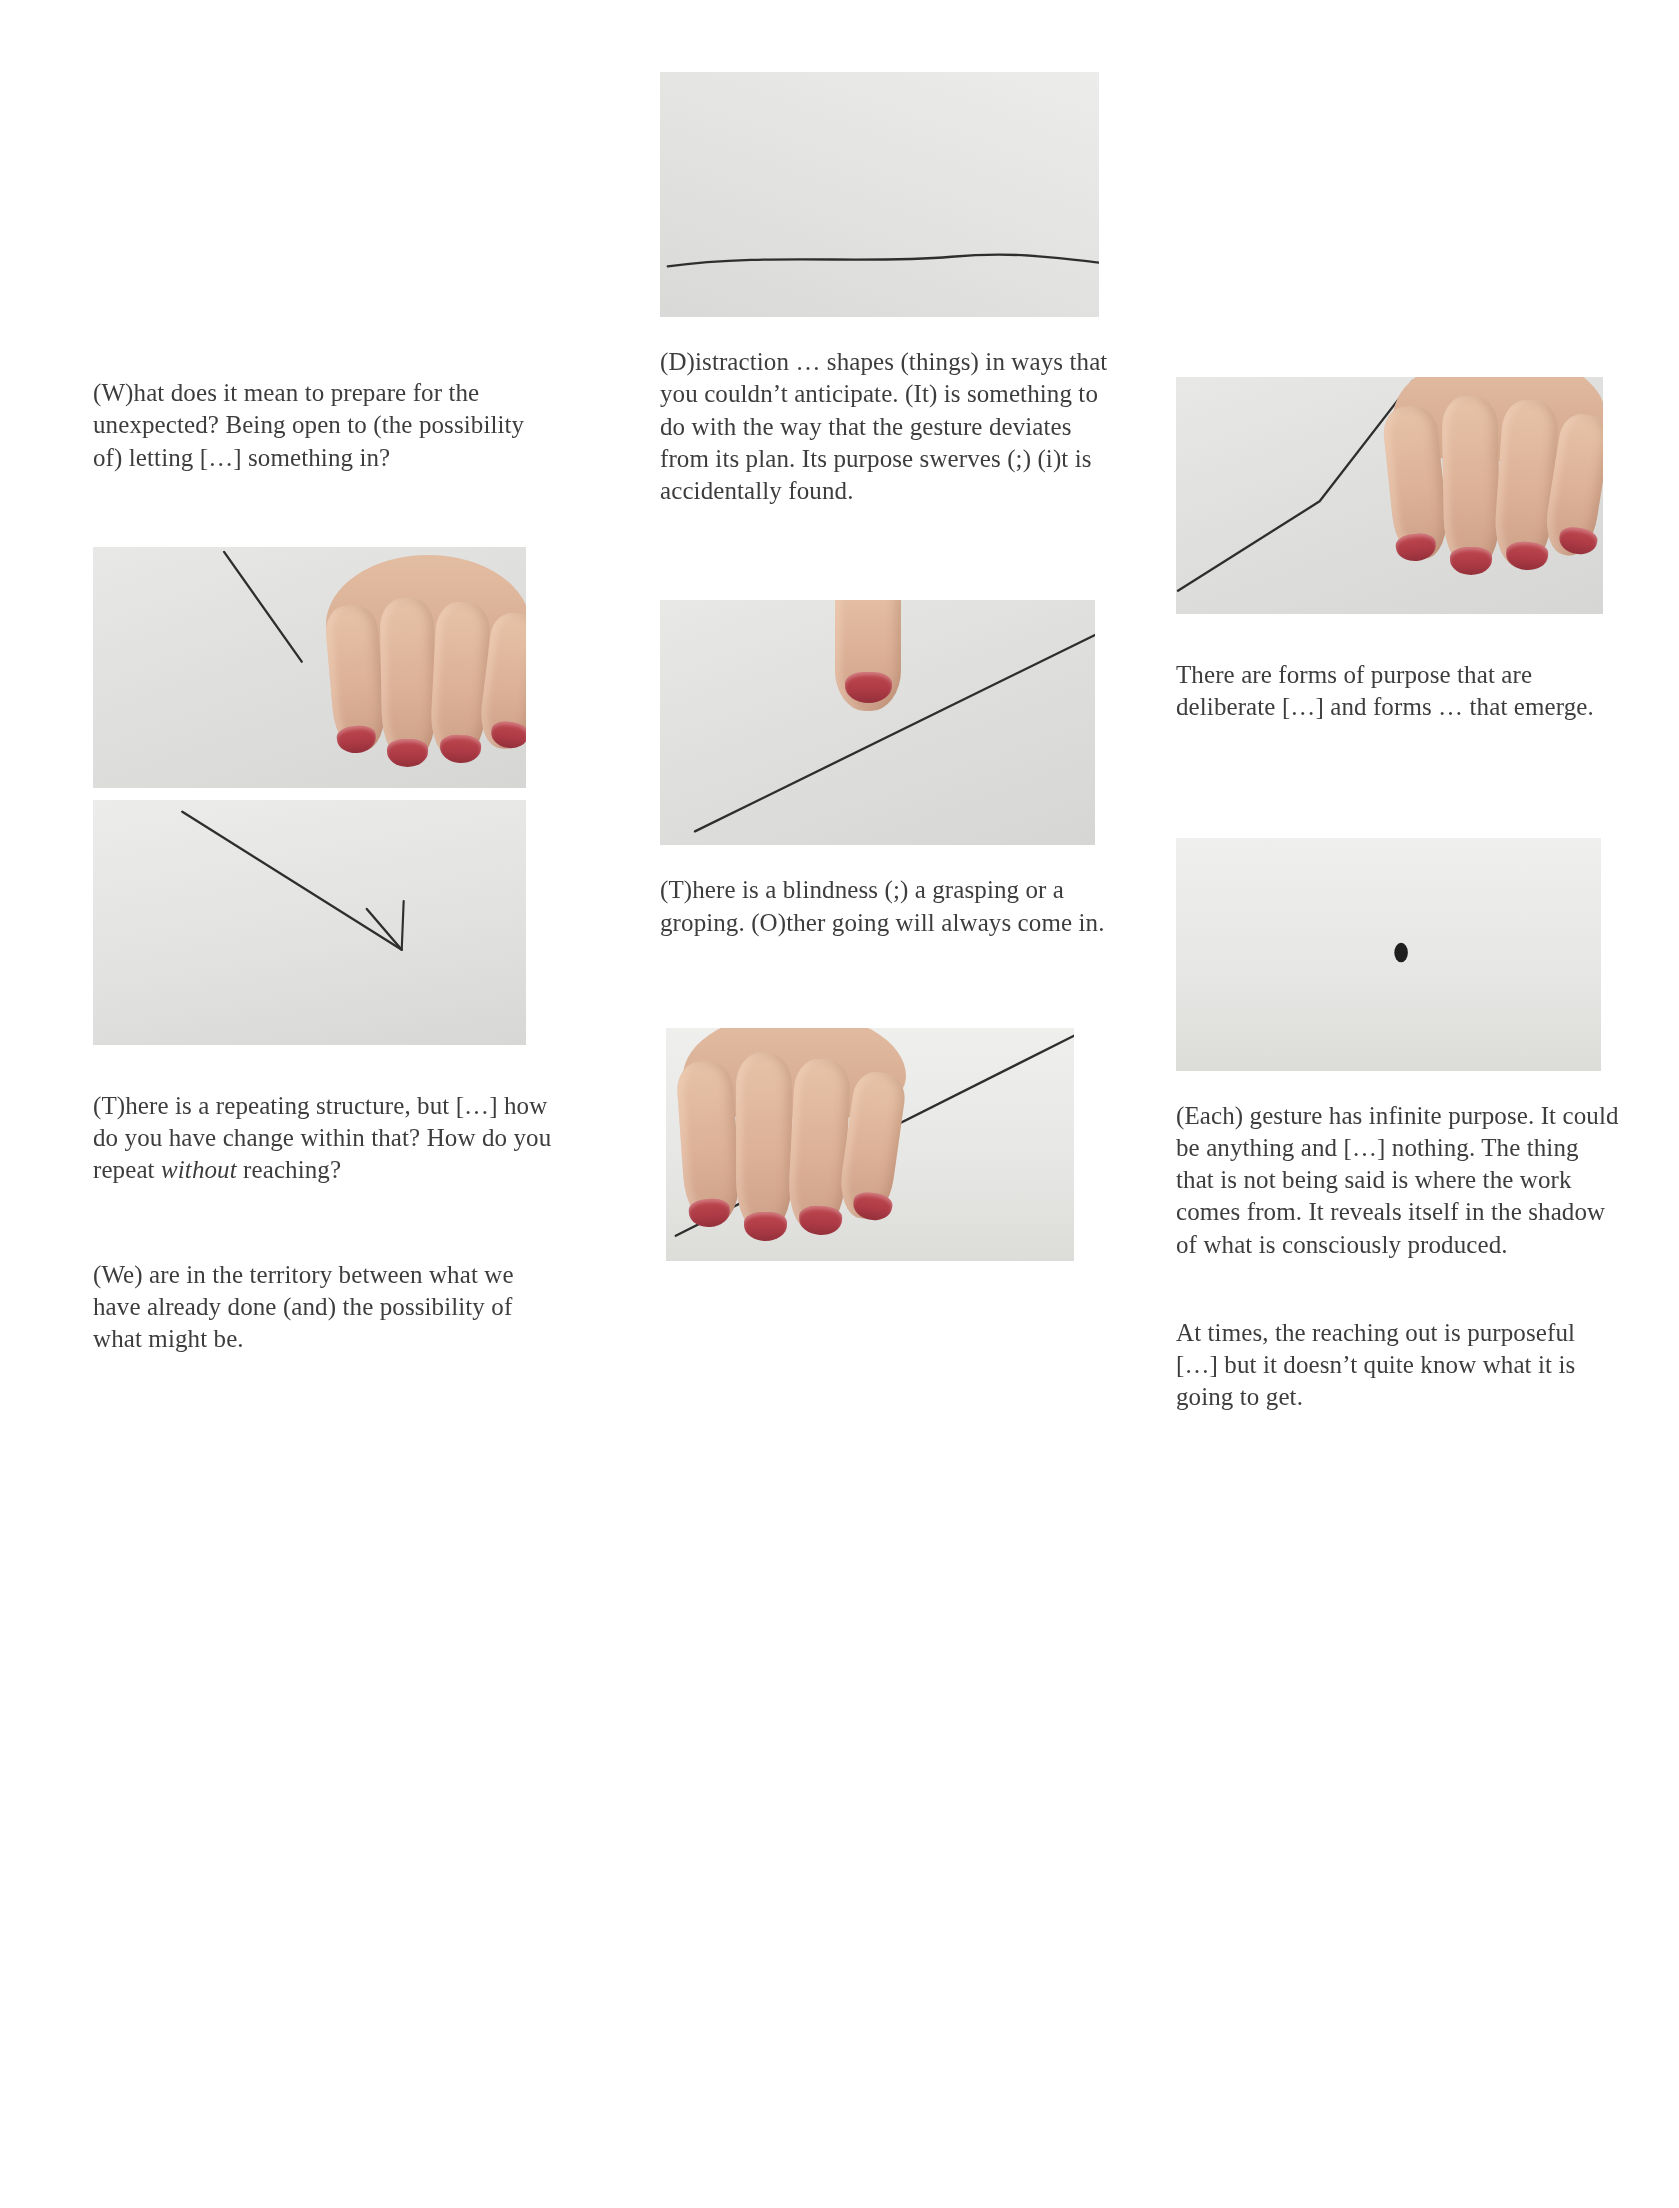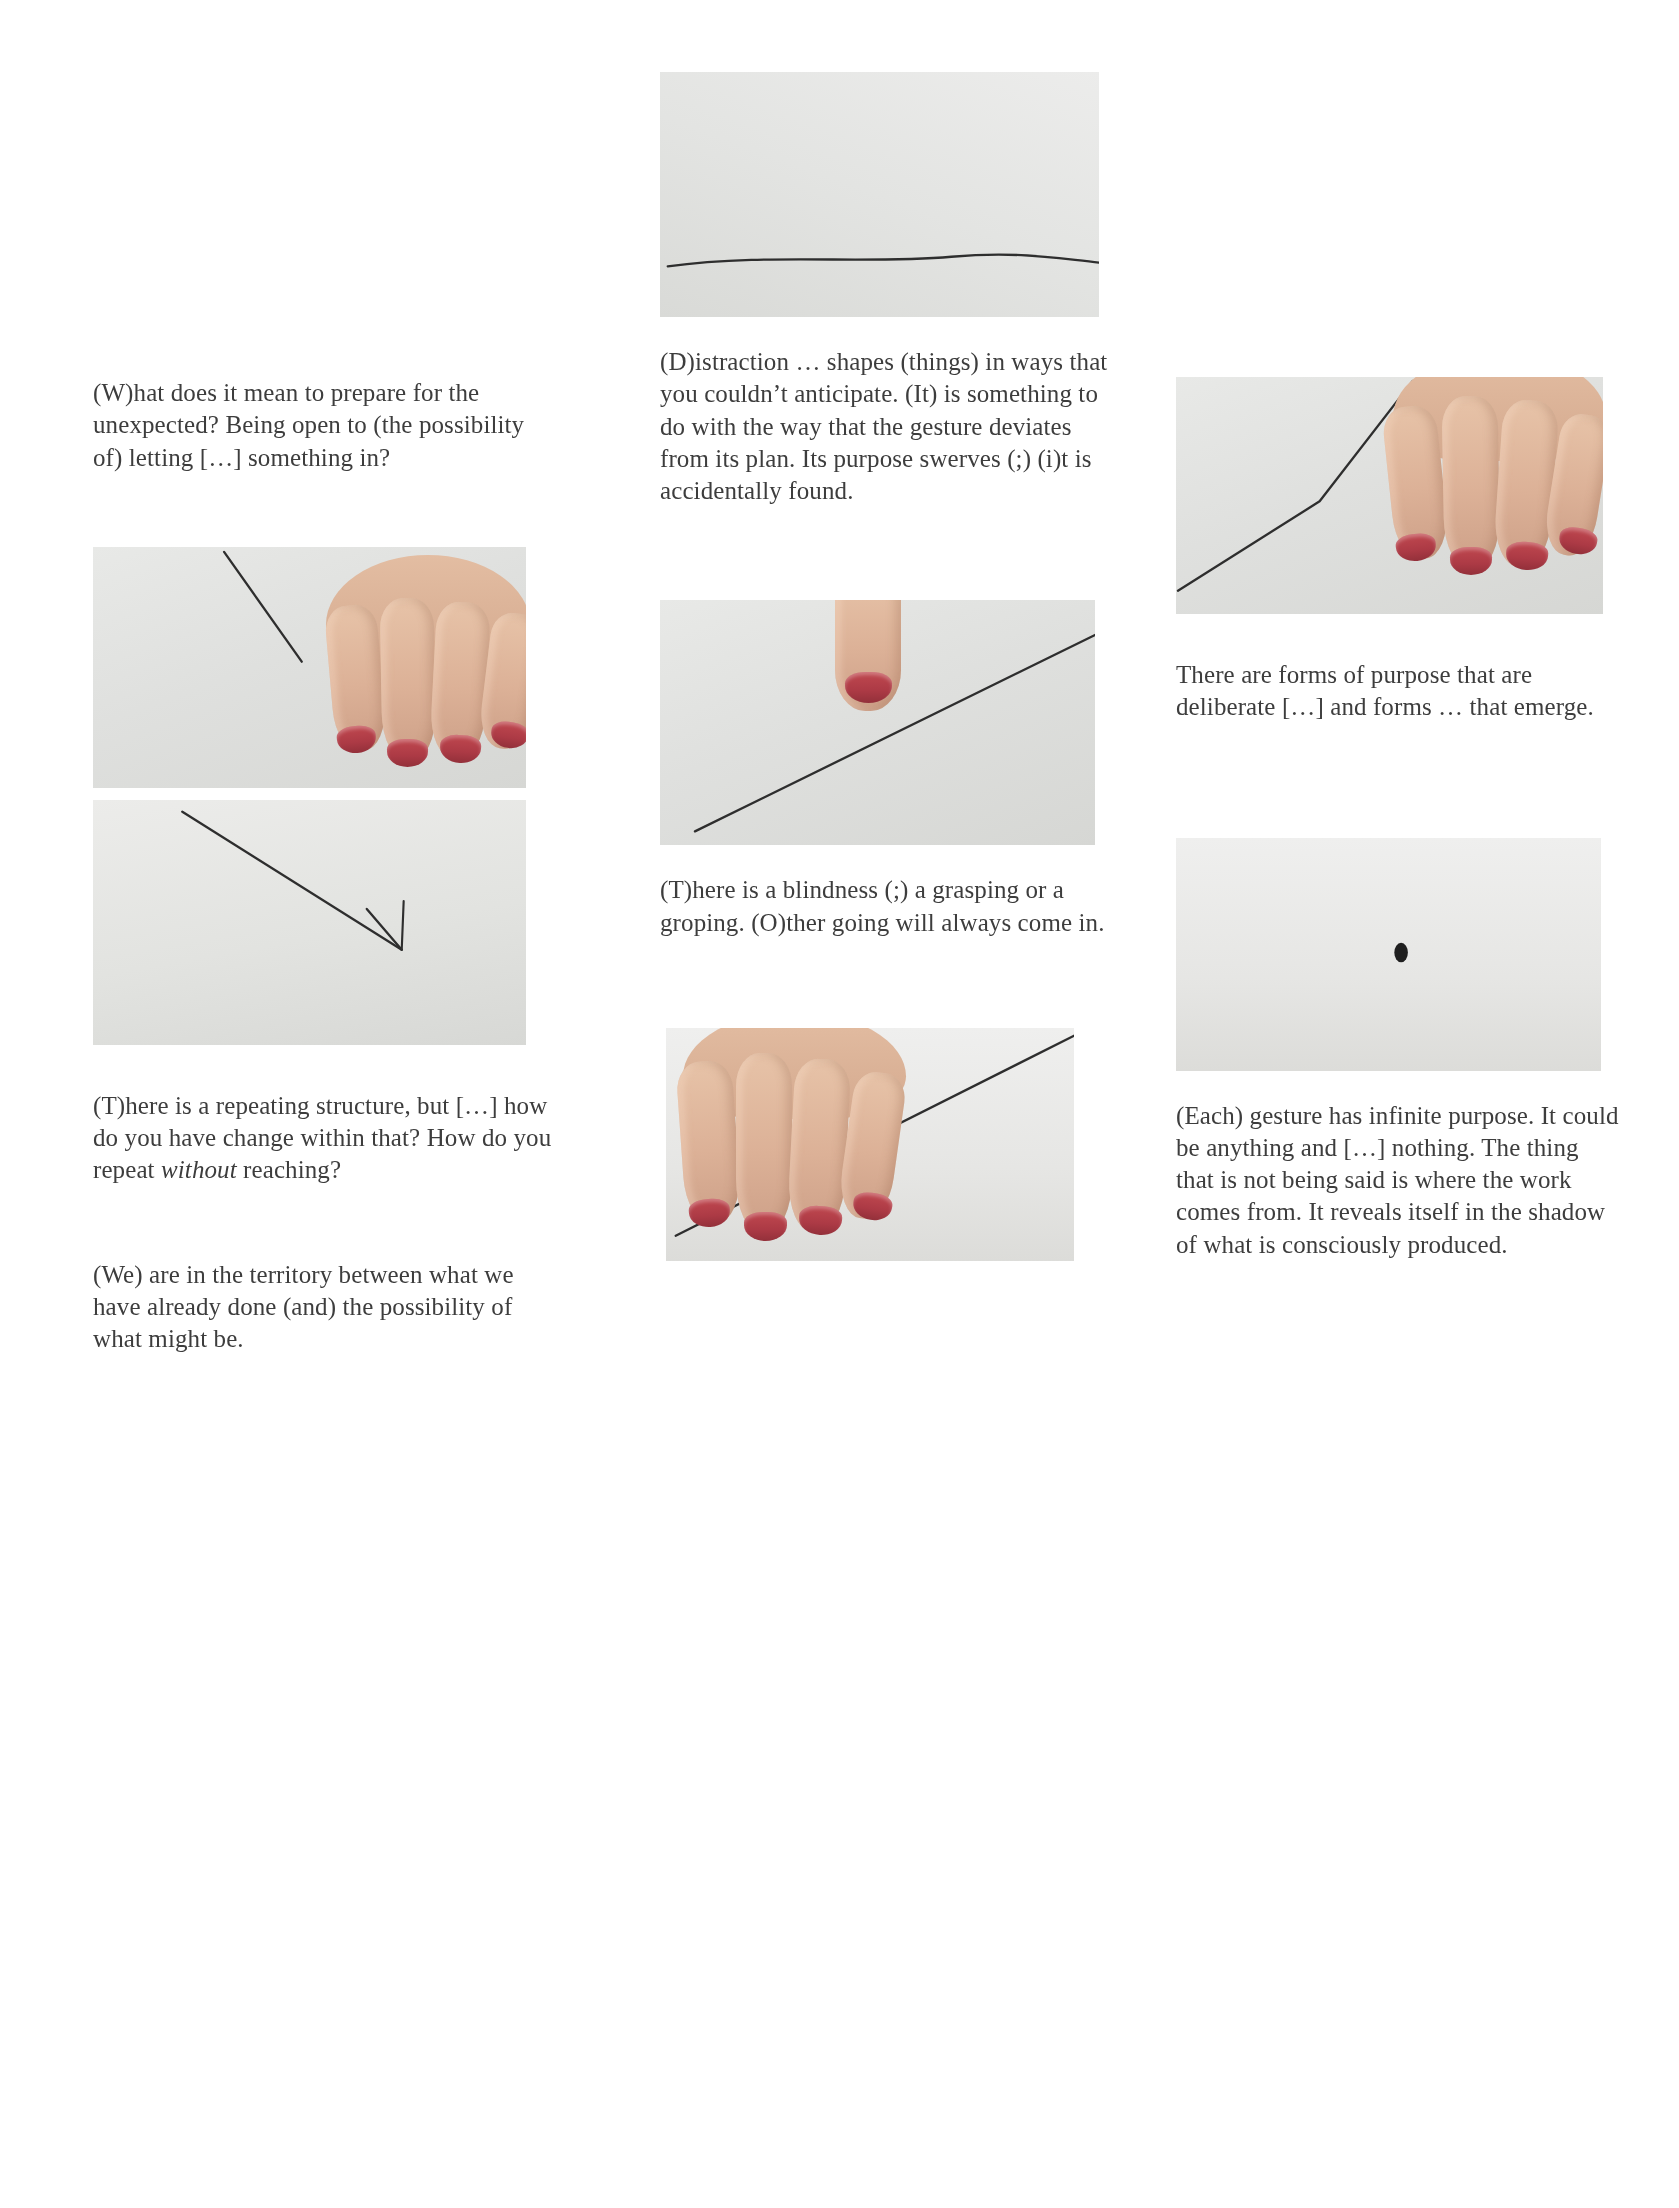--- a/index.html
+++ b/index.html
@@ -220,16 +220,17 @@
       </svg>
 
     </div>
 
     <div class="gap-md"></div>
 
     <p class="para">(Each) gesture has infinite purpose. It could be anything and […] nothing. The thing that is not being said is where the work comes from. It reveals itself in the shadow of what is consciously produced.</p>
 
     <div class="gap-md"></div>
 
+    <p class="para">At times, the reaching out is purposeful […] but it doesn’t quite know what it is going to get.</p>
   </div>
 
 </div>
 
 
 </body></html>

